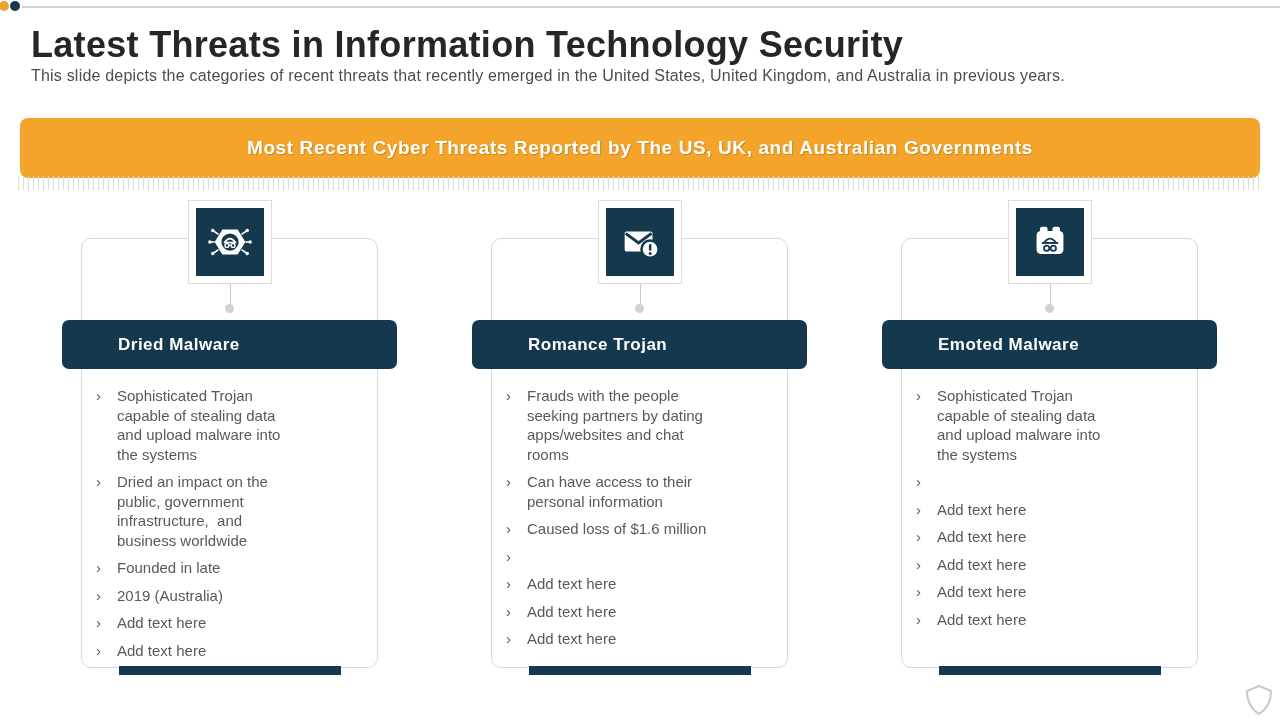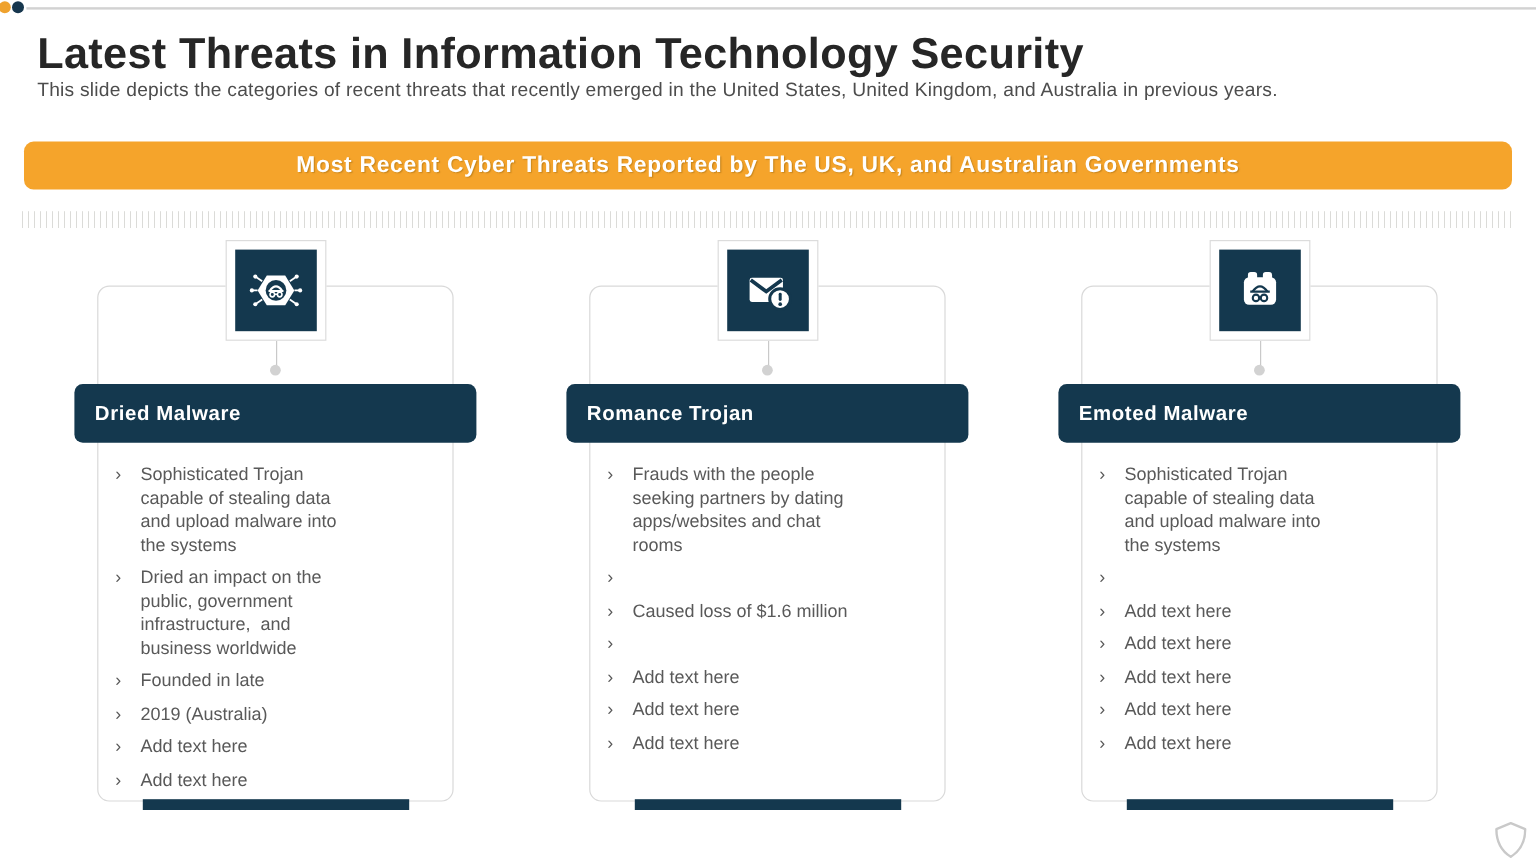--- a/index.html
+++ b/index.html
@@ -17,21 +17,21 @@
   .slide-title{
     position:absolute;left:31px;top:24px;font-size:36px;font-weight:bold;
     color:#262626;letter-spacing:.3px;
   }
   .slide-subtitle{
     position:absolute;left:31px;top:67px;font-size:16px;color:#4d4d4d;letter-spacing:.2px;
   }
 
   
   .banner{
-    position:absolute;left:20px;top:118px;width:1240px;height:40px;border-radius:8px;
+    position:absolute;left:20px;top:118px;width:1240px;height:60px;border-radius:8px;
     background:#f5a42b;display:flex;align-items:center;justify-content:center;
   }
   .banner-text{
     color:#ffffff;font-size:19px;font-weight:bold;letter-spacing:.6px;
     text-shadow:1px 1px 1px rgba(120,80,0,.35);
   }
 
   
   .tick-strip{
     position:absolute;left:18px;right:18px;top:176px;height:14px;
@@ -52,21 +52,21 @@
   }
   .icon-inner{
     position:absolute;left:7px;top:7px;width:68px;height:68px;background:#14384e;
     display:flex;align-items:center;justify-content:center;
   }
   .connector{position:absolute;left:50%;top:84px;width:1px;height:22px;background:#c9c9c9;}
   .connector-dot{position:absolute;left:50%;top:104px;width:9px;height:9px;margin-left:-4.5px;border-radius:50%;background:#d2d2d2;}
 
   .card-header{
     position:absolute;left:0;right:0;top:120px;height:49px;border-radius:7px;
-    background:#14384e;display:flex;align-items:center;padding-left:17px;box-sizing:border-box;
+    background:#14384e;display:flex;align-items:center;padding-left:56px;box-sizing:border-box;
   }
   .card-title{color:#ffffff;font-size:17px;font-weight:bold;letter-spacing:.5px;}
 
   ul.bullets{position:absolute;left:34px;top:186px;width:222px;margin:0;padding:0;list-style:none;}
   ul.bullets li{display:flex;margin-bottom:8px;font-size:15px;line-height:19.5px;color:#595959;}
   .marker{width:21px;flex:none;color:#595959;}
   .btext{white-space:pre-wrap;max-width:187px;}
 
   .bottom-bar{
     position:absolute;left:50%;top:466px;transform:translateX(-50%);
@@ -174,20 +174,21 @@
   <div class="card-header">
     <span class="card-title">Romance Trojan</span>
   </div>
   <ul class="bullets">
       <li>
         <span class="marker">›</span>
         <span class="btext">Frauds with the people seeking partners by dating apps/websites and chat rooms</span>
       </li>
       <li>
         <span class="marker">›</span>
+        <span class="btext">Can have access to their personal information</span>
       </li>
       <li>
         <span class="marker">›</span>
         <span class="btext">Caused loss of $1.6 million</span>
       </li>
       <li>
         <span class="marker">›</span>
       </li>
       <li>
         <span class="marker">›</span>

